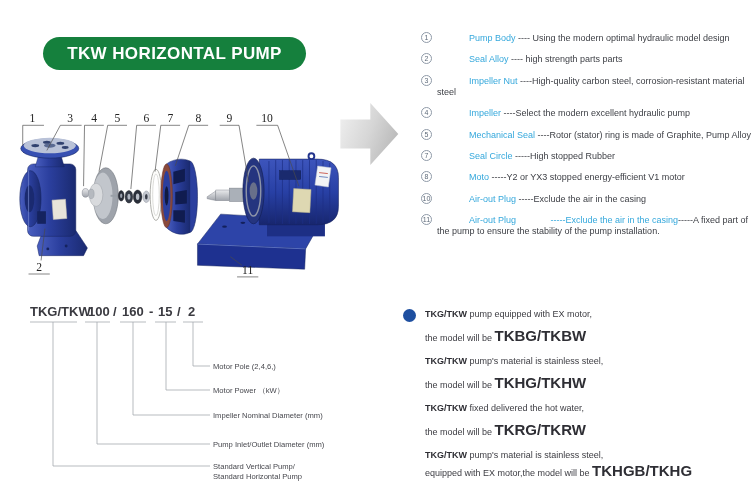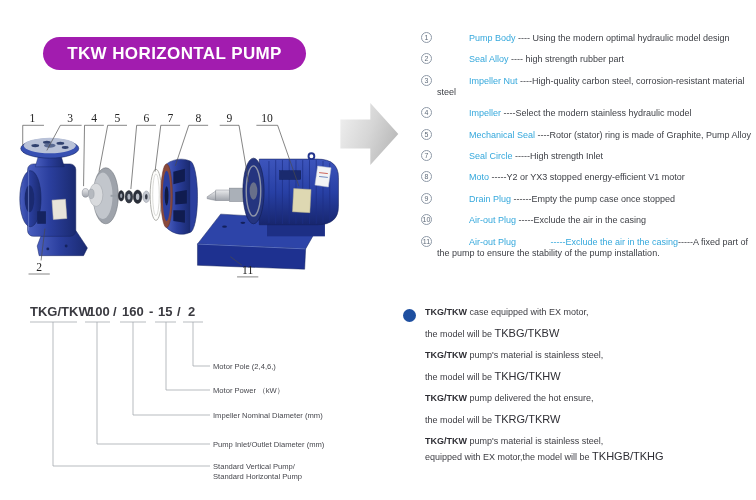--- a/index.html
+++ b/index.html
@@ -4,21 +4,21 @@
 <style>
   * { margin:0; padding:0; box-sizing:border-box; }
   html,body { background:#fff; }
   .page {
     position:relative; width:756px; height:500px; background:#ffffff;
     font-family:"Liberation Sans", sans-serif; overflow:hidden;
   }
   
   .banner {
     position:absolute; left:43px; top:37px; width:263px; height:33px;
-    background:#a21caf; border-radius:17px;
+    background:#15803d; border-radius:17px;
     display:flex; align-items:center; justify-content:center;
   }
   .banner span {
     color:#ffffff; font-weight:bold; font-size:17px; letter-spacing:.4px;
   }
   
   .diagram-svg { position:absolute; left:0; top:0; }
   
   .parts-list {
     position:absolute; left:421px; top:33px; width:335px;
@@ -41,21 +41,21 @@
     position:absolute; left:403px; top:309px; width:13px; height:13px;
     border-radius:50%; background:#1E4FA0;
   }
   .variants {
     position:absolute; left:425px; top:306px; width:330px;
     font-size:9px; color:#3c3c42;
   }
   .vrow { line-height:11.5px; margin-bottom:9px; }
   .vrow.tight { margin-bottom:3px; }
   .vb { font-weight:bold; color:#2e2e34; }
-  .vc { font-weight:normal; color:#2e2e34; font-size:11px; }
+  .vc { font-weight:bold; color:#2e2e34; font-size:15px; }
 </style>
 </head>
 <body>
 
 <div class="page">
 
   <div class="banner">
     <span>TKW HORIZONTAL PUMP</span>
   </div>
 
@@ -210,45 +210,41 @@
     </g>
   </svg>
 
   <ul class="parts-list">
     <li>
         <span class="pnum">1</span>
         <span><span class="pname">Pump Body</span><span class="pdesc"> ---- Using the modern optimal hydraulic model design</span></span>
       </li>
     <li>
         <span class="pnum">2</span>
-        <span><span class="pname">Seal Alloy</span><span class="pdesc"> ---- high strength rubber part</span></span>
+        <span><span class="pname">Seal Alloy</span><span class="pdesc"> ---- high strength parts parts</span></span>
       </li>
     <li>
         <span class="pnum">3</span>
         <span><span class="pname">Impeller Nut</span><span class="pdesc"> ----High-quality carbon steel, corrosion-resistant material steel</span></span>
       </li>
     <li>
         <span class="pnum">4</span>
-        <span><span class="pname">Impeller</span><span class="pdesc"> ----Select the modern stainless hydraulic model</span></span>
+        <span><span class="pname">Impeller</span><span class="pdesc"> ----Select the modern excellent hydraulic pump</span></span>
       </li>
     <li>
         <span class="pnum">5</span>
         <span><span class="pname">Mechanical Seal</span><span class="pdesc"> ----Rotor (stator) ring is made of Graphite, Pump Alloy</span></span>
       </li>
     <li>
         <span class="pnum">7</span>
-        <span><span class="pname">Seal Circle</span><span class="pdesc"> -----High strength Inlet</span></span>
+        <span><span class="pname">Seal Circle</span><span class="pdesc"> -----High stopped Rubber</span></span>
       </li>
     <li>
         <span class="pnum">8</span>
         <span><span class="pname">Moto</span><span class="pdesc"> -----Y2 or YX3 stopped energy-efficient V1 motor</span></span>
-      </li>
-    <li>
-        <span class="pnum">9</span>
-        <span><span class="pname">Drain Plug</span><span class="pdesc"> ------Empty the pump case once stopped</span></span>
       </li>
     <li>
         <span class="pnum">10</span>
         <span><span class="pname">Air-out Plug</span><span class="pdesc"> -----Exclude the air in the casing</span></span>
       </li>
     <li>
         <span class="pnum">11</span>
         <span><span class="pname">Air-out Plug</span><span class="pname"> -----Exclude the air in the casing</span><span class="pdesc">-----A fixed part of the pump to ensure the stability of the pump installation.</span></span>
       </li>
   </ul>
@@ -281,23 +277,23 @@
       <text x="213" y="393">Motor Power （kW）</text>
       <text x="213" y="418">Impeller Nominal Diameter (mm)</text>
       <text x="213" y="447">Pump Inlet/Outlet Diameter (mm)</text>
       <text x="213" y="469">Standard Vertical Pump/</text>
       <text x="213" y="479">Standard Horizontal Pump</text>
     </g>
   </svg>
 
   <div class="bullet"></div>
   <div class="variants">
-    <div class="vrow"><span class="vb">TKG/TKW</span><span> case equipped with EX motor,</span><span class="vc"></span></div>
+    <div class="vrow"><span class="vb">TKG/TKW</span><span> pump equipped with EX motor,</span><span class="vc"></span></div>
     <div class="vrow"><span class="vb"></span><span>the model will be </span><span class="vc">TKBG/TKBW</span></div>
     <div class="vrow"><span class="vb">TKG/TKW</span><span> pump's material is stainless steel,</span><span class="vc"></span></div>
     <div class="vrow"><span class="vb"></span><span>the model will be </span><span class="vc">TKHG/TKHW</span></div>
-    <div class="vrow"><span class="vb">TKG/TKW</span><span> pump delivered the hot ensure,</span><span class="vc"></span></div>
+    <div class="vrow"><span class="vb">TKG/TKW</span><span> fixed delivered the hot water,</span><span class="vc"></span></div>
     <div class="vrow"><span class="vb"></span><span>the model will be </span><span class="vc">TKRG/TKRW</span></div>
     <div class="vrow tight"><span class="vb">TKG/TKW</span><span> pump's material is stainless steel,</span><span class="vc"></span></div>
     <div class="vrow"><span class="vb"></span><span>equipped with EX motor,the model will be </span><span class="vc">TKHGB/TKHG</span></div>
   </div>
 
 </div>
 
 </body></html>

